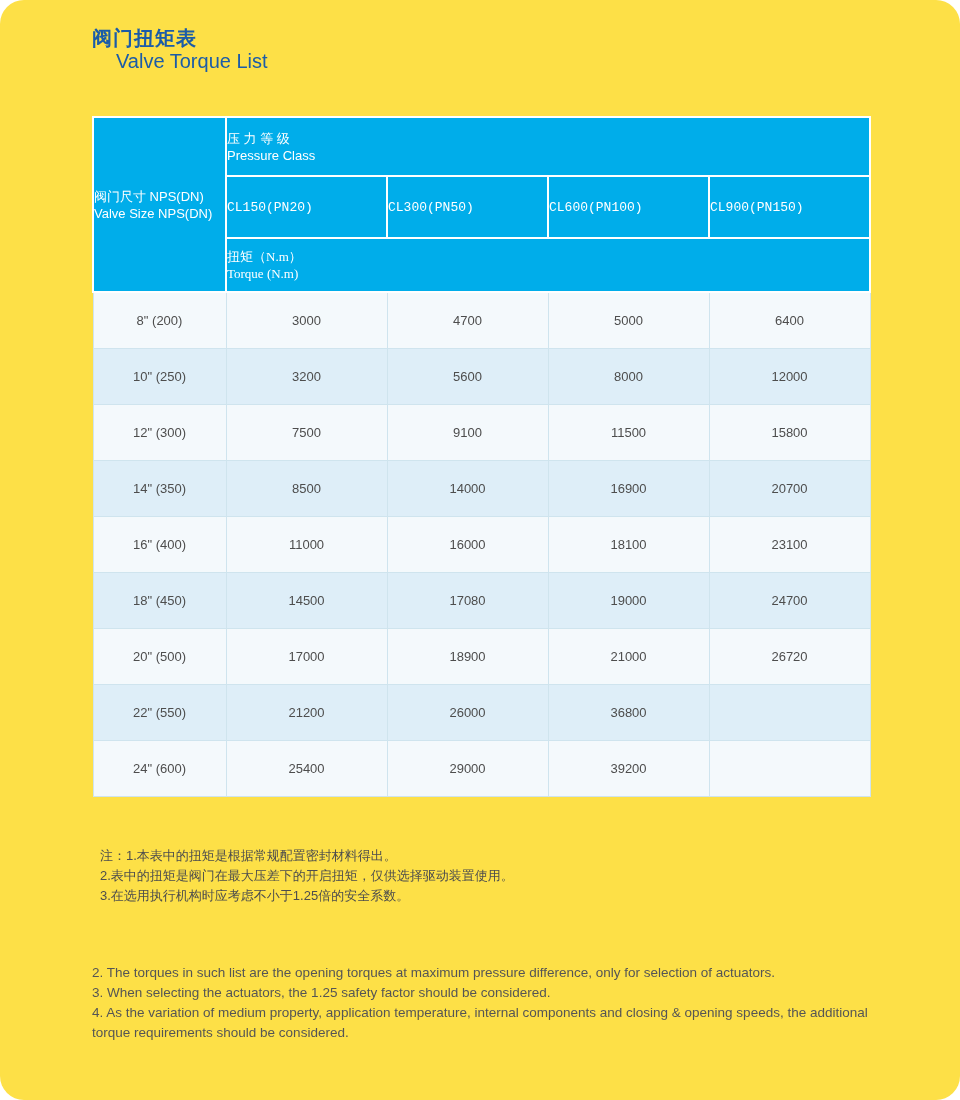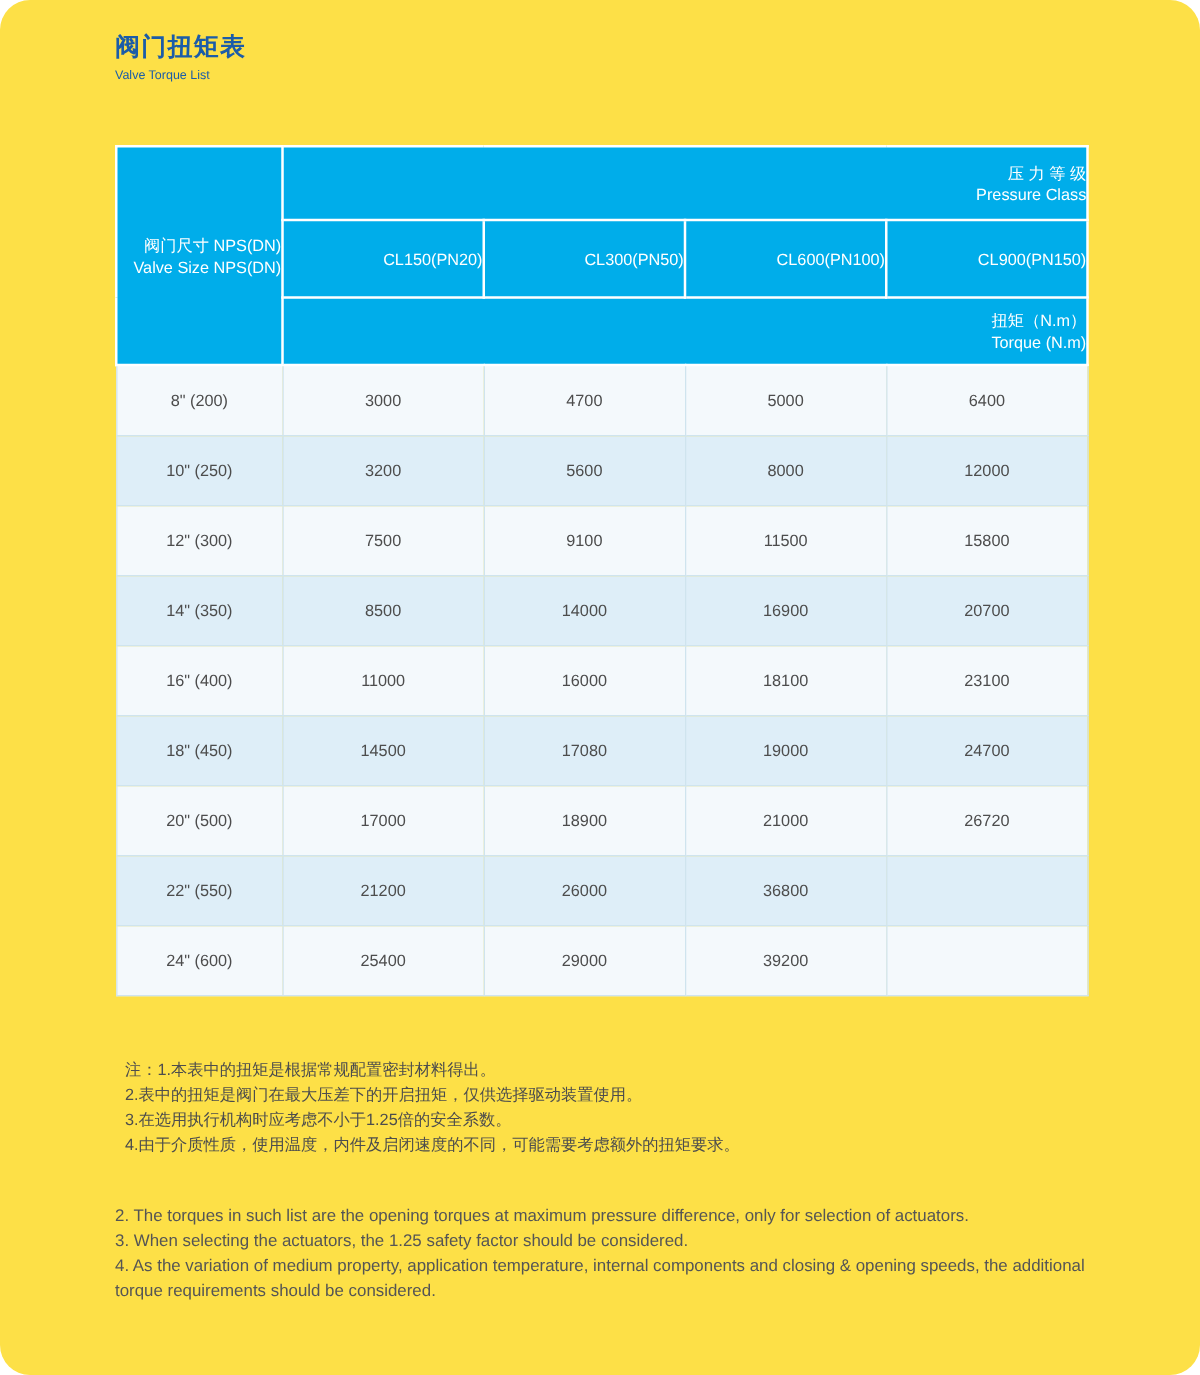--- a/index.html
+++ b/index.html
@@ -23,48 +23,49 @@
     top: 26px;
   }
   .title-zh {
     font-size: 20px;
     font-weight: bold;
     color: var(--title-text, #1B5CA8);
     line-height: 24px;
     letter-spacing: 1px;
   }
   .title-en {
-    font-size: 10px;
+    font-size: 20px;
     color: var(--title-text, #1B5CA8);
     line-height: 18px;
     margin-top: 2px;
+    margin-left: 24px;
   }
   table.torque-table {
     position: absolute;
     left: 92px;
     top: 116px;
     border-collapse: collapse;
     table-layout: fixed;
     width: 777px;
   }
   col.c-size { width: 133px; }
   col.c-val  { width: 161px; }
   thead th {
     background: var(--header-bg, #00ADEA);
     color: var(--header-text, #FFFFFF);
     font-weight: normal;
     font-size: 13px;
-    text-align: right;
+    text-align: left;
     vertical-align: middle;
     border: 2px solid #ffffff;
     padding: 0;
   }
   tr.pc-row th { height: 57px; }
-  tr.class-row th { height: 60px; }
-  tr.torque-row th { height: 52px; }
+  tr.class-row th { height: 60px; font-family: Liberation Mono, monospace; }
+  tr.torque-row th { height: 52px; font-family: Liberation Serif, serif; }
   thead th .l1 { line-height: 17px; }
   thead th .l2 { line-height: 17px; }
   tbody td {
     height: 55px;
     border: 1px solid var(--cell-border, #CFE4EE);
     text-align: center;
     vertical-align: middle;
     font-size: 13px;
     color: var(--body-text, #4D4D4D);
     padding: 0;
@@ -197,21 +198,20 @@
         <td>39200</td>
         <td></td>
       </tr>
     </tbody>
   </table>
 
   <div class="notes-zh">
     <p class="note-line">注：1.本表中的扭矩是根据常规配置密封材料得出。</p>
     <p class="note-line">2.表中的扭矩是阀门在最大压差下的开启扭矩，仅供选择驱动装置使用。</p>
     <p class="note-line">3.在选用执行机构时应考虑不小于1.25倍的安全系数。</p>
-    <p class="note-line">4.由于介质性质，使用温度，内件及启闭速度的不同，可能需要考虑额外的扭矩要求。</p>
   </div>
 
   <div class="notes-en">
     <p class="note-line">2. The torques in such list are the opening torques at maximum pressure difference, only for selection of actuators.</p>
     <p class="note-line">3. When selecting the actuators, the 1.25 safety factor should be considered.</p>
     <p class="note-line">4. As the variation of medium property, application temperature, internal components and closing &amp; opening speeds, the additional torque requirements should be considered.</p>
   </div>
 
 </div>
 

